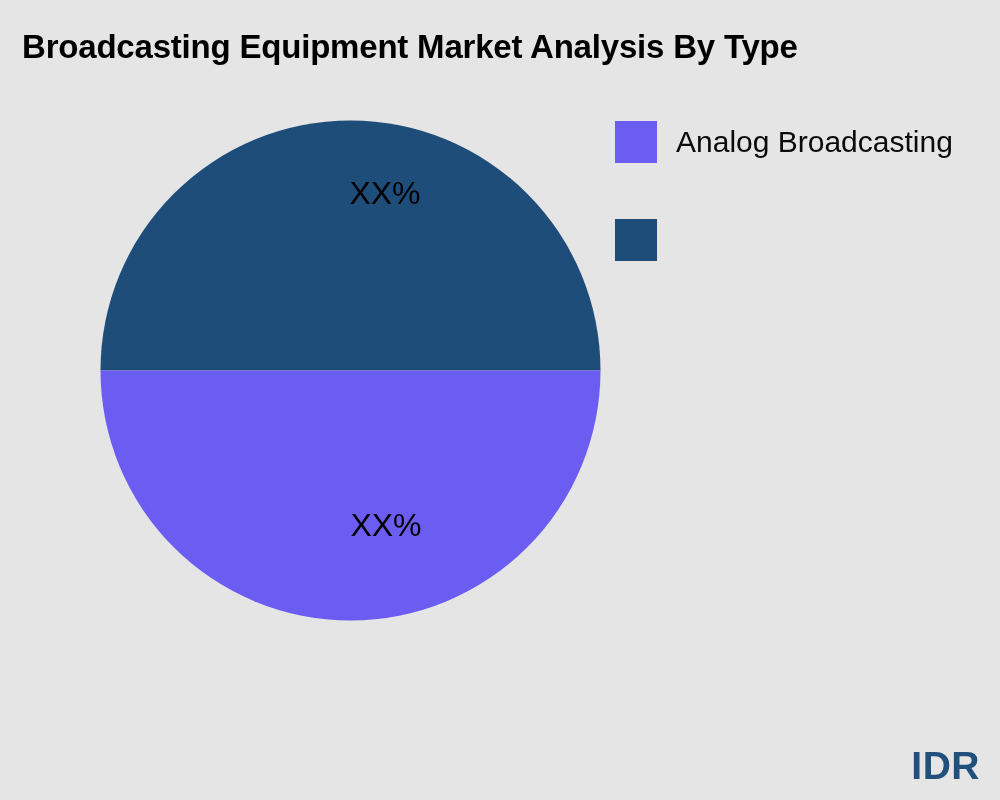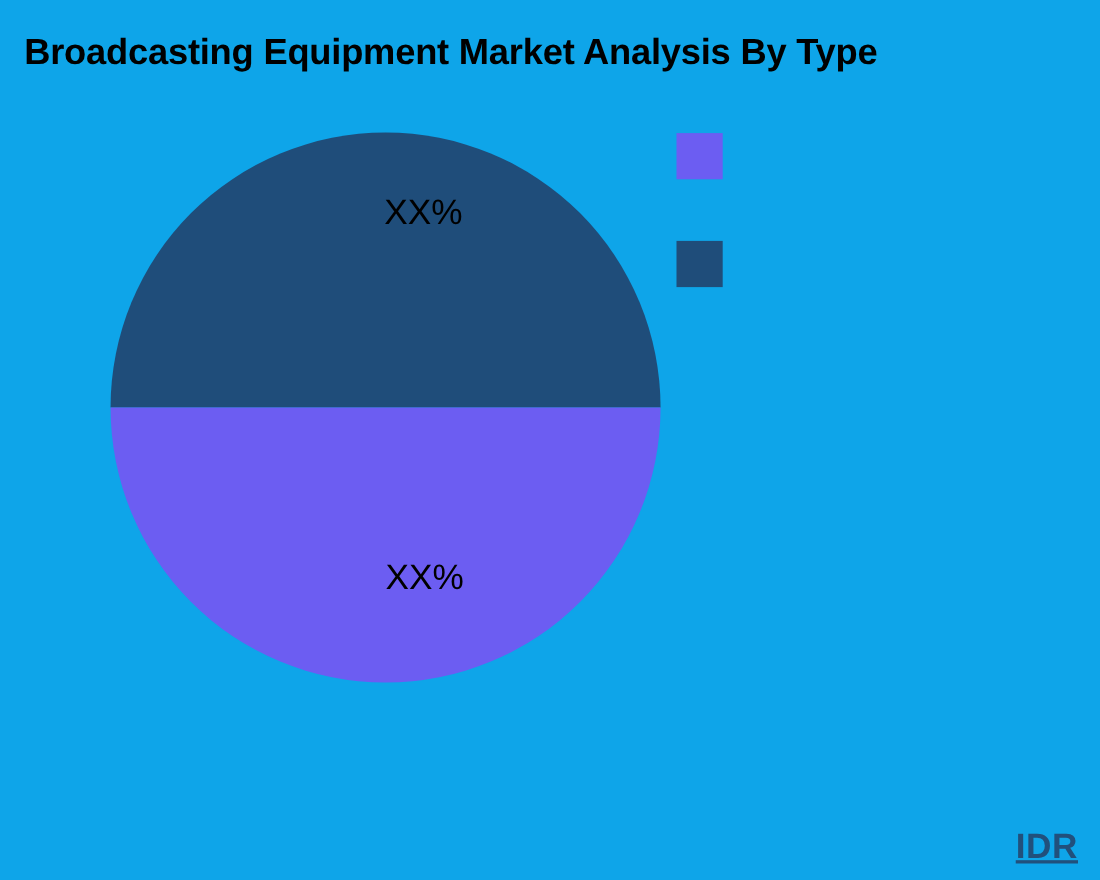--- a/index.html
+++ b/index.html
@@ -8,21 +8,21 @@
     padding: 0;
     background: #ffffff;
   }
   body {
     font-family: "Liberation Sans", sans-serif;
   }
   #page {
     position: relative;
     width: 1000px;
     height: 800px;
-    background: #0ea5e9;
+    background: #e5e5e5;
     overflow: hidden;
   }
 
   
   #chart-title {
     position: absolute;
     left: 22px;
     top: 25px;
     width: 1200px;
     font-size: 33px;
@@ -93,25 +93,24 @@
     font-size: 30px;
     color: #0a0a0a;
     white-space: nowrap;
   }
 
   
   #watermark {
     position: absolute;
     right: 20px;
     bottom: 12px;
-    font-size: 32px;
+    font-size: 39px;
     font-weight: bold;
     color: #21507c;
     letter-spacing: 0.5px;
-    text-decoration: underline;
   }
 </style>
 </head>
 <body>
 
 <div id="page">
 
   <div id="chart-title">Broadcasting Equipment Market Analysis By Type</div>
 
   <div id="pie-wrap">
@@ -124,20 +123,21 @@
 
     <div class="slice-label" id="slice-label-digital">XX%</div>
 
     <div class="slice-label" id="slice-label-analog">XX%</div>
   </div>
 
   <div id="legend">
 
     <div class="legend-item">
       <span class="legend-swatch" id="swatch-analog" style="background: rgb(108, 93, 242);"></span>
+      <span class="legend-label">Analog Broadcasting</span>
     </div>
 
     <div class="legend-item">
       <span class="legend-swatch" id="swatch-digital" style="background: rgb(31, 77, 122);"></span>
     </div>
 
   </div>
 
   <div id="watermark" style="color: rgb(33, 80, 124);">IDR</div>
 

